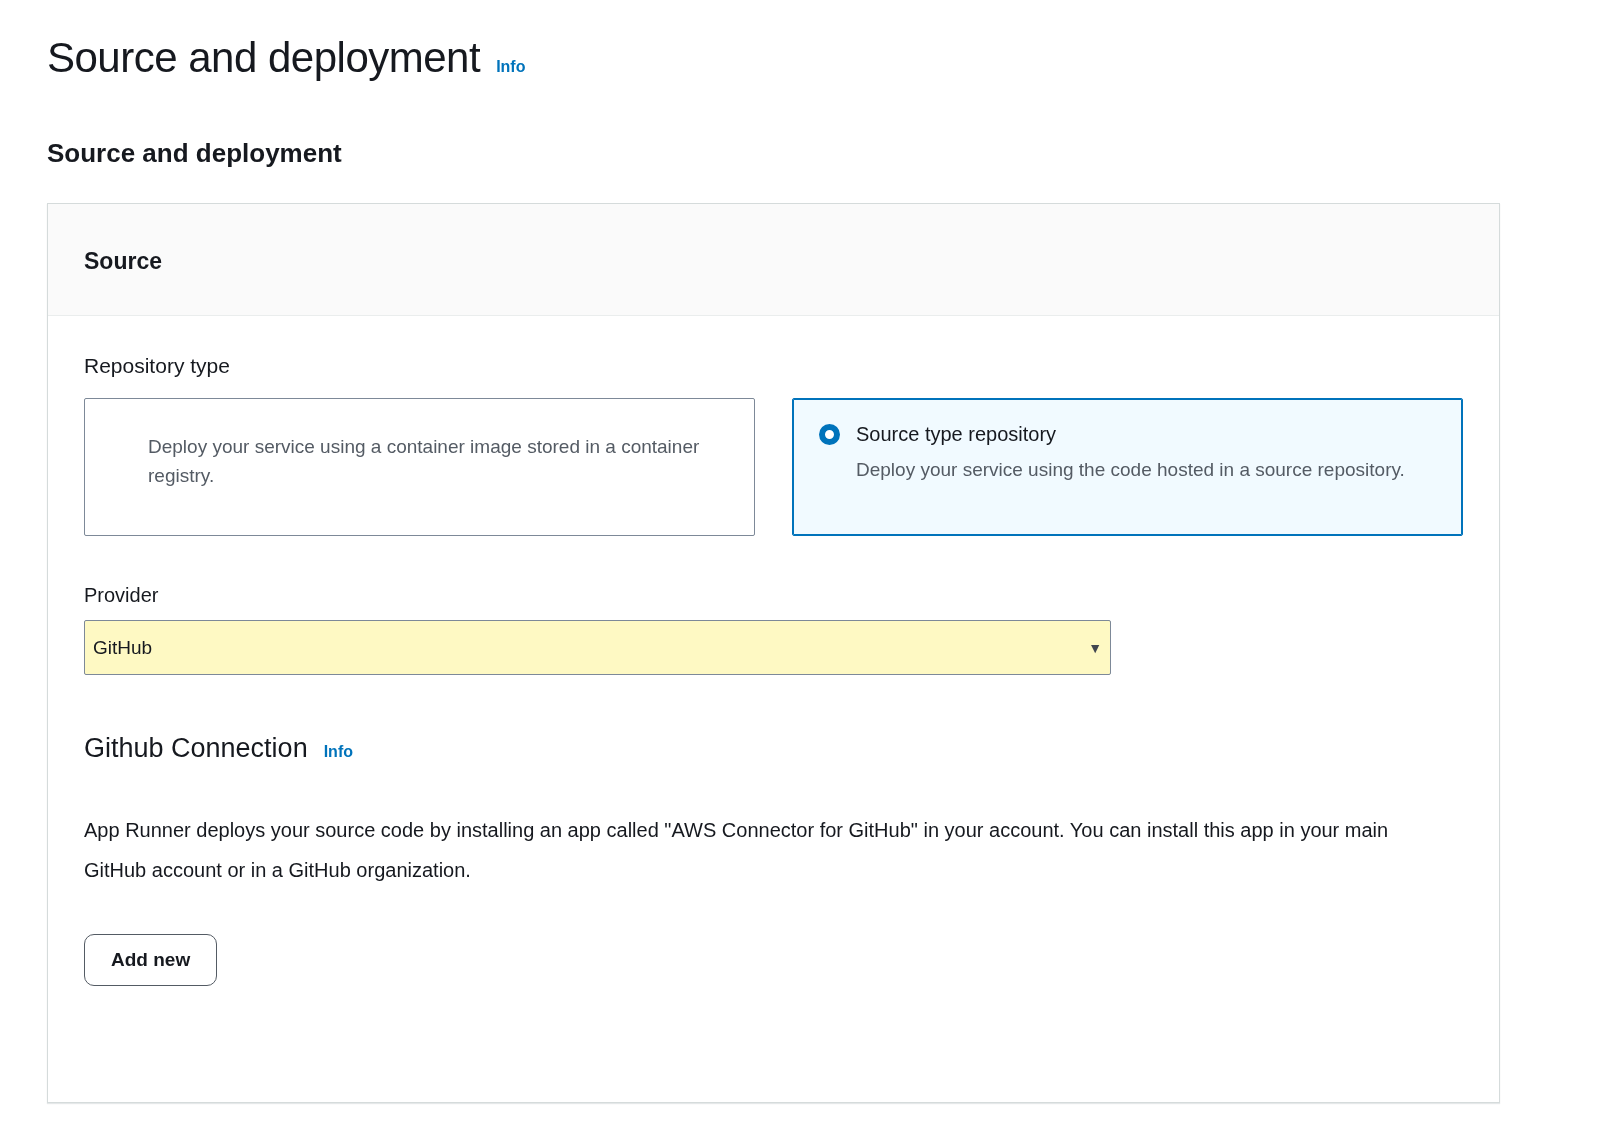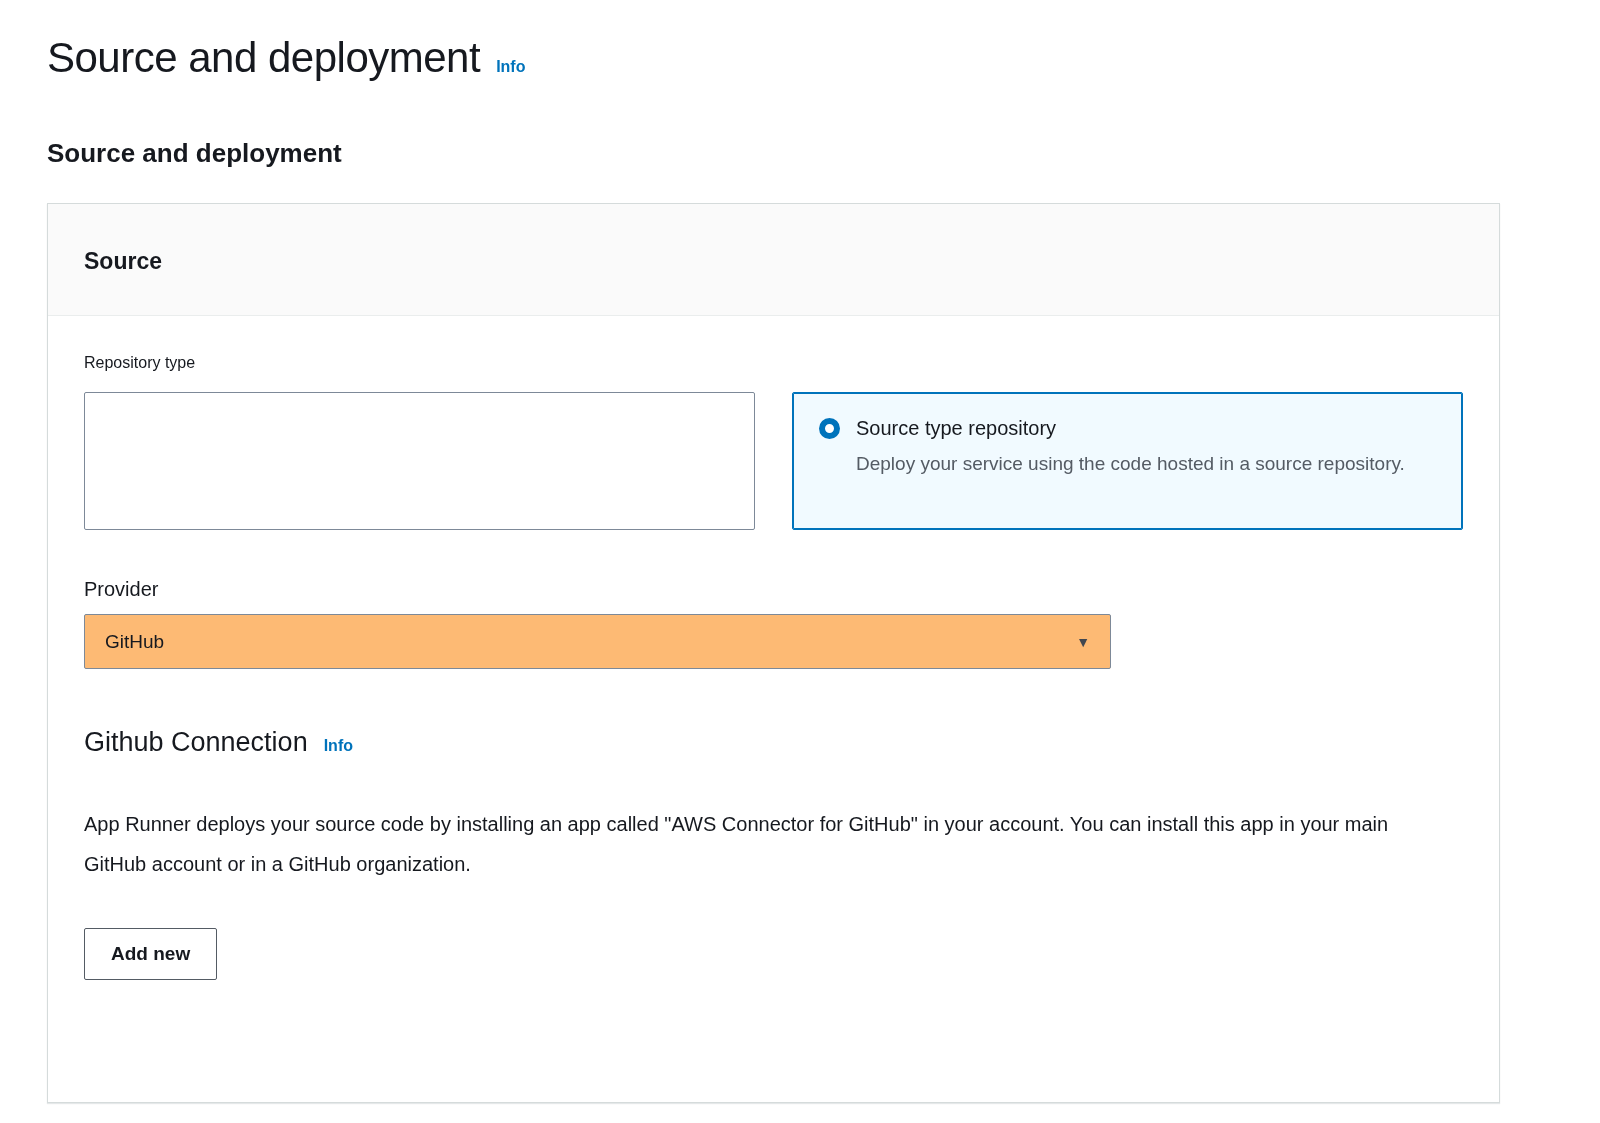--- a/index.html
+++ b/index.html
@@ -30,21 +30,21 @@
   }
   .card-header {
     background: #fafafa;
     border-bottom: 1px solid #eaeded;
     padding: 44px 36px 40px 36px;
   }
   .card-title { font-size: 23px; font-weight: 700; color: #16191f; }
   .card-body { padding: 38px 36px 60px 36px; }
 
   
-  .field-label { font-size: 16px; color: #16191f; }
+  .field-label { font-size: 21px; color: #16191f; }
   .tiles { margin-top: 20px; display: grid; grid-template-columns: 1fr 1fr; gap: 37px; }
   .tile {
     border: 1px solid #7d8998;
     border-radius: 2px;
     background: #ffffff;
     padding: 24px 26px;
     min-height: 138px;
     cursor: pointer;
   }
   .tile.selected {
@@ -61,38 +61,38 @@
   .tile-title { font-size: 20px; color: #16191f; }
   .tile-desc { margin-top: 9px; margin-left: 37px; font-size: 19px; line-height: 1.55; color: #545b64; max-width: 560px; }
 
   
   .provider-label { margin-top: 48px; font-size: 20px; }
   .provider-desc { margin-top: 10px; font-size: 18px; color: #545b64; }
   .select {
     margin-top: 13px;
     width: 1027px; height: 55px;
     border: 1px solid #7d8998; border-radius: 2px;
-    background: #fdba74;
+    background: #fef9c3;
     display: flex; align-items: center; justify-content: space-between;
-    padding: 0 20px;
+    padding: 0 8px;
     font-size: 19px; color: #16191f;
     cursor: pointer;
   }
   .caret { font-size: 14px; color: #414750; }
 
   
   .gh-row { margin-top: 58px; display: flex; align-items: baseline; gap: 16px; }
   .gh-heading { font-size: 27px; font-weight: 400; color: #16191f; }
   .gh-body { margin-top: 46px; font-size: 20px; line-height: 2.0; color: #16191f; max-width: 1365px; }
   .add-new-btn {
     margin-top: 44px;
     display: inline-block;
     background: #ffffff;
     border: 1px solid #545b64;
-    border-radius: 2px;
+    border-radius: 10px;
     padding: 14px 26px;
     font-size: 19px; font-weight: 700; color: #16191f;
     font-family: "Liberation Sans", sans-serif;
     cursor: pointer;
   }
 </style>
 </head>
 <body>
 
 <div class="page">
@@ -111,20 +111,21 @@
       </div>
 
       <div class="card-body">
 
         
         <div class="field-label">Repository type</div>
 
         <div class="tiles">
 
           <div class="tile">
+            <div class="tile-desc">Deploy your service using a container image stored in a container registry.</div>
           </div>
 
           <div class="tile selected">
             <div class="tile-top">
               <span class="radio"></span>
               <span class="tile-title">Source type repository</span>
             </div>
             <div class="tile-desc">Deploy your service using the code hosted in a source repository.</div>
           </div>
 

